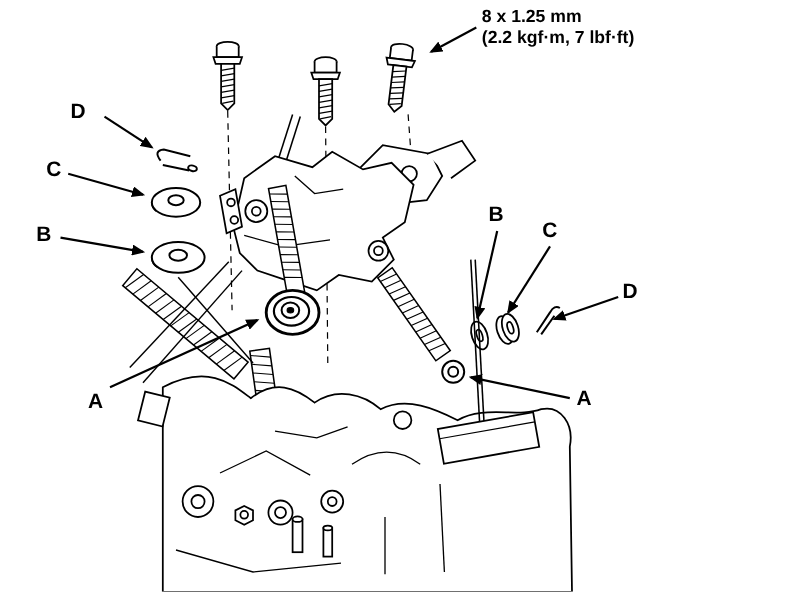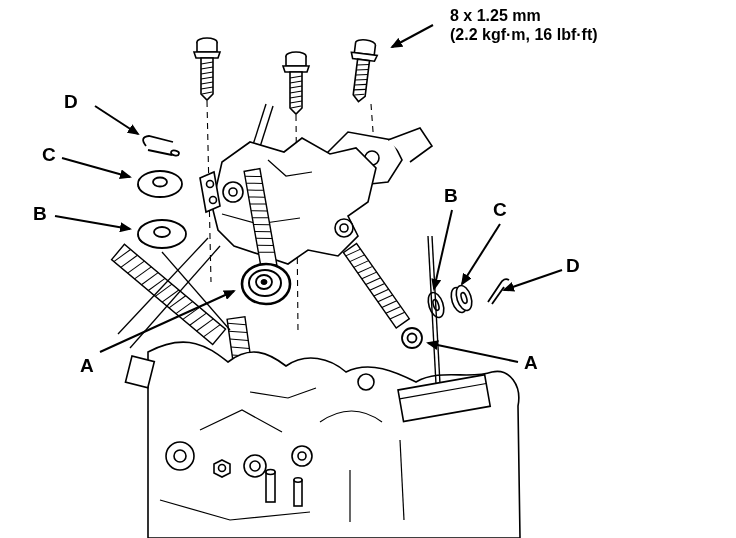--- a/index.html
+++ b/index.html
@@ -1,21 +1,21 @@
 <!DOCTYPE html>
 <html><head>
 <meta charset="utf-8">
 <style>
   html,body{margin:0;padding:0;background:#fff;}
   .figure{position:relative;width:736px;height:538px;background:#fff;overflow:hidden;
           font-family:"Liberation Sans", sans-serif;}
   .figure svg{position:absolute;left:0;top:0;}
   .callout{position:absolute;font-weight:bold;font-size:19px;color:#000;line-height:1;}
   .torque-note{position:absolute;left:438px;top:6px;font-weight:bold;font-size:16px;
-               color:#000;line-height:19px;white-space:nowrap;margin-left:12px;}
+               color:#000;line-height:19px;white-space:nowrap;}
   .torque-note div{margin:0;}
 </style>
 </head>
 <body>
 
 <div class="figure">
 
   <svg width="736" height="538" viewBox="0 0 736 538">
     <defs>
       <marker id="arw" markerWidth="12" markerHeight="10" refX="10" refY="5" orient="auto" markerUnits="userSpaceOnUse">
@@ -266,21 +266,21 @@
       <line x1="100" y1="352" x2="234" y2="291" marker-end="url(#arw)"></line>
       <line x1="452" y1="210" x2="434" y2="289" marker-end="url(#arw)"></line>
       <line x1="500" y1="224" x2="462" y2="284" marker-end="url(#arw)"></line>
       <line x1="562" y1="270" x2="504" y2="290" marker-end="url(#arw)"></line>
       <line x1="518" y1="362" x2="428" y2="343" marker-end="url(#arw)"></line>
     </g>
   </svg>
 
   <div class="torque-note">
     <div>8 x 1.25 mm</div>
-    <div>(2.2 kgf·m, 16 lbf·ft)</div>
+    <div>(2.2 kgf·m, 7 lbf·ft)</div>
   </div>
 
   <span class="callout" style="left:64px;top:92px">D</span>
   <span class="callout" style="left:42px;top:145px">C</span>
   <span class="callout" style="left:33px;top:204px">B</span>
   <span class="callout" style="left:80px;top:356px">A</span>
   <span class="callout" style="left:444px;top:186px">B</span>
   <span class="callout" style="left:493px;top:200px">C</span>
   <span class="callout" style="left:566px;top:256px">D</span>
   <span class="callout" style="left:524px;top:353px">A</span>

